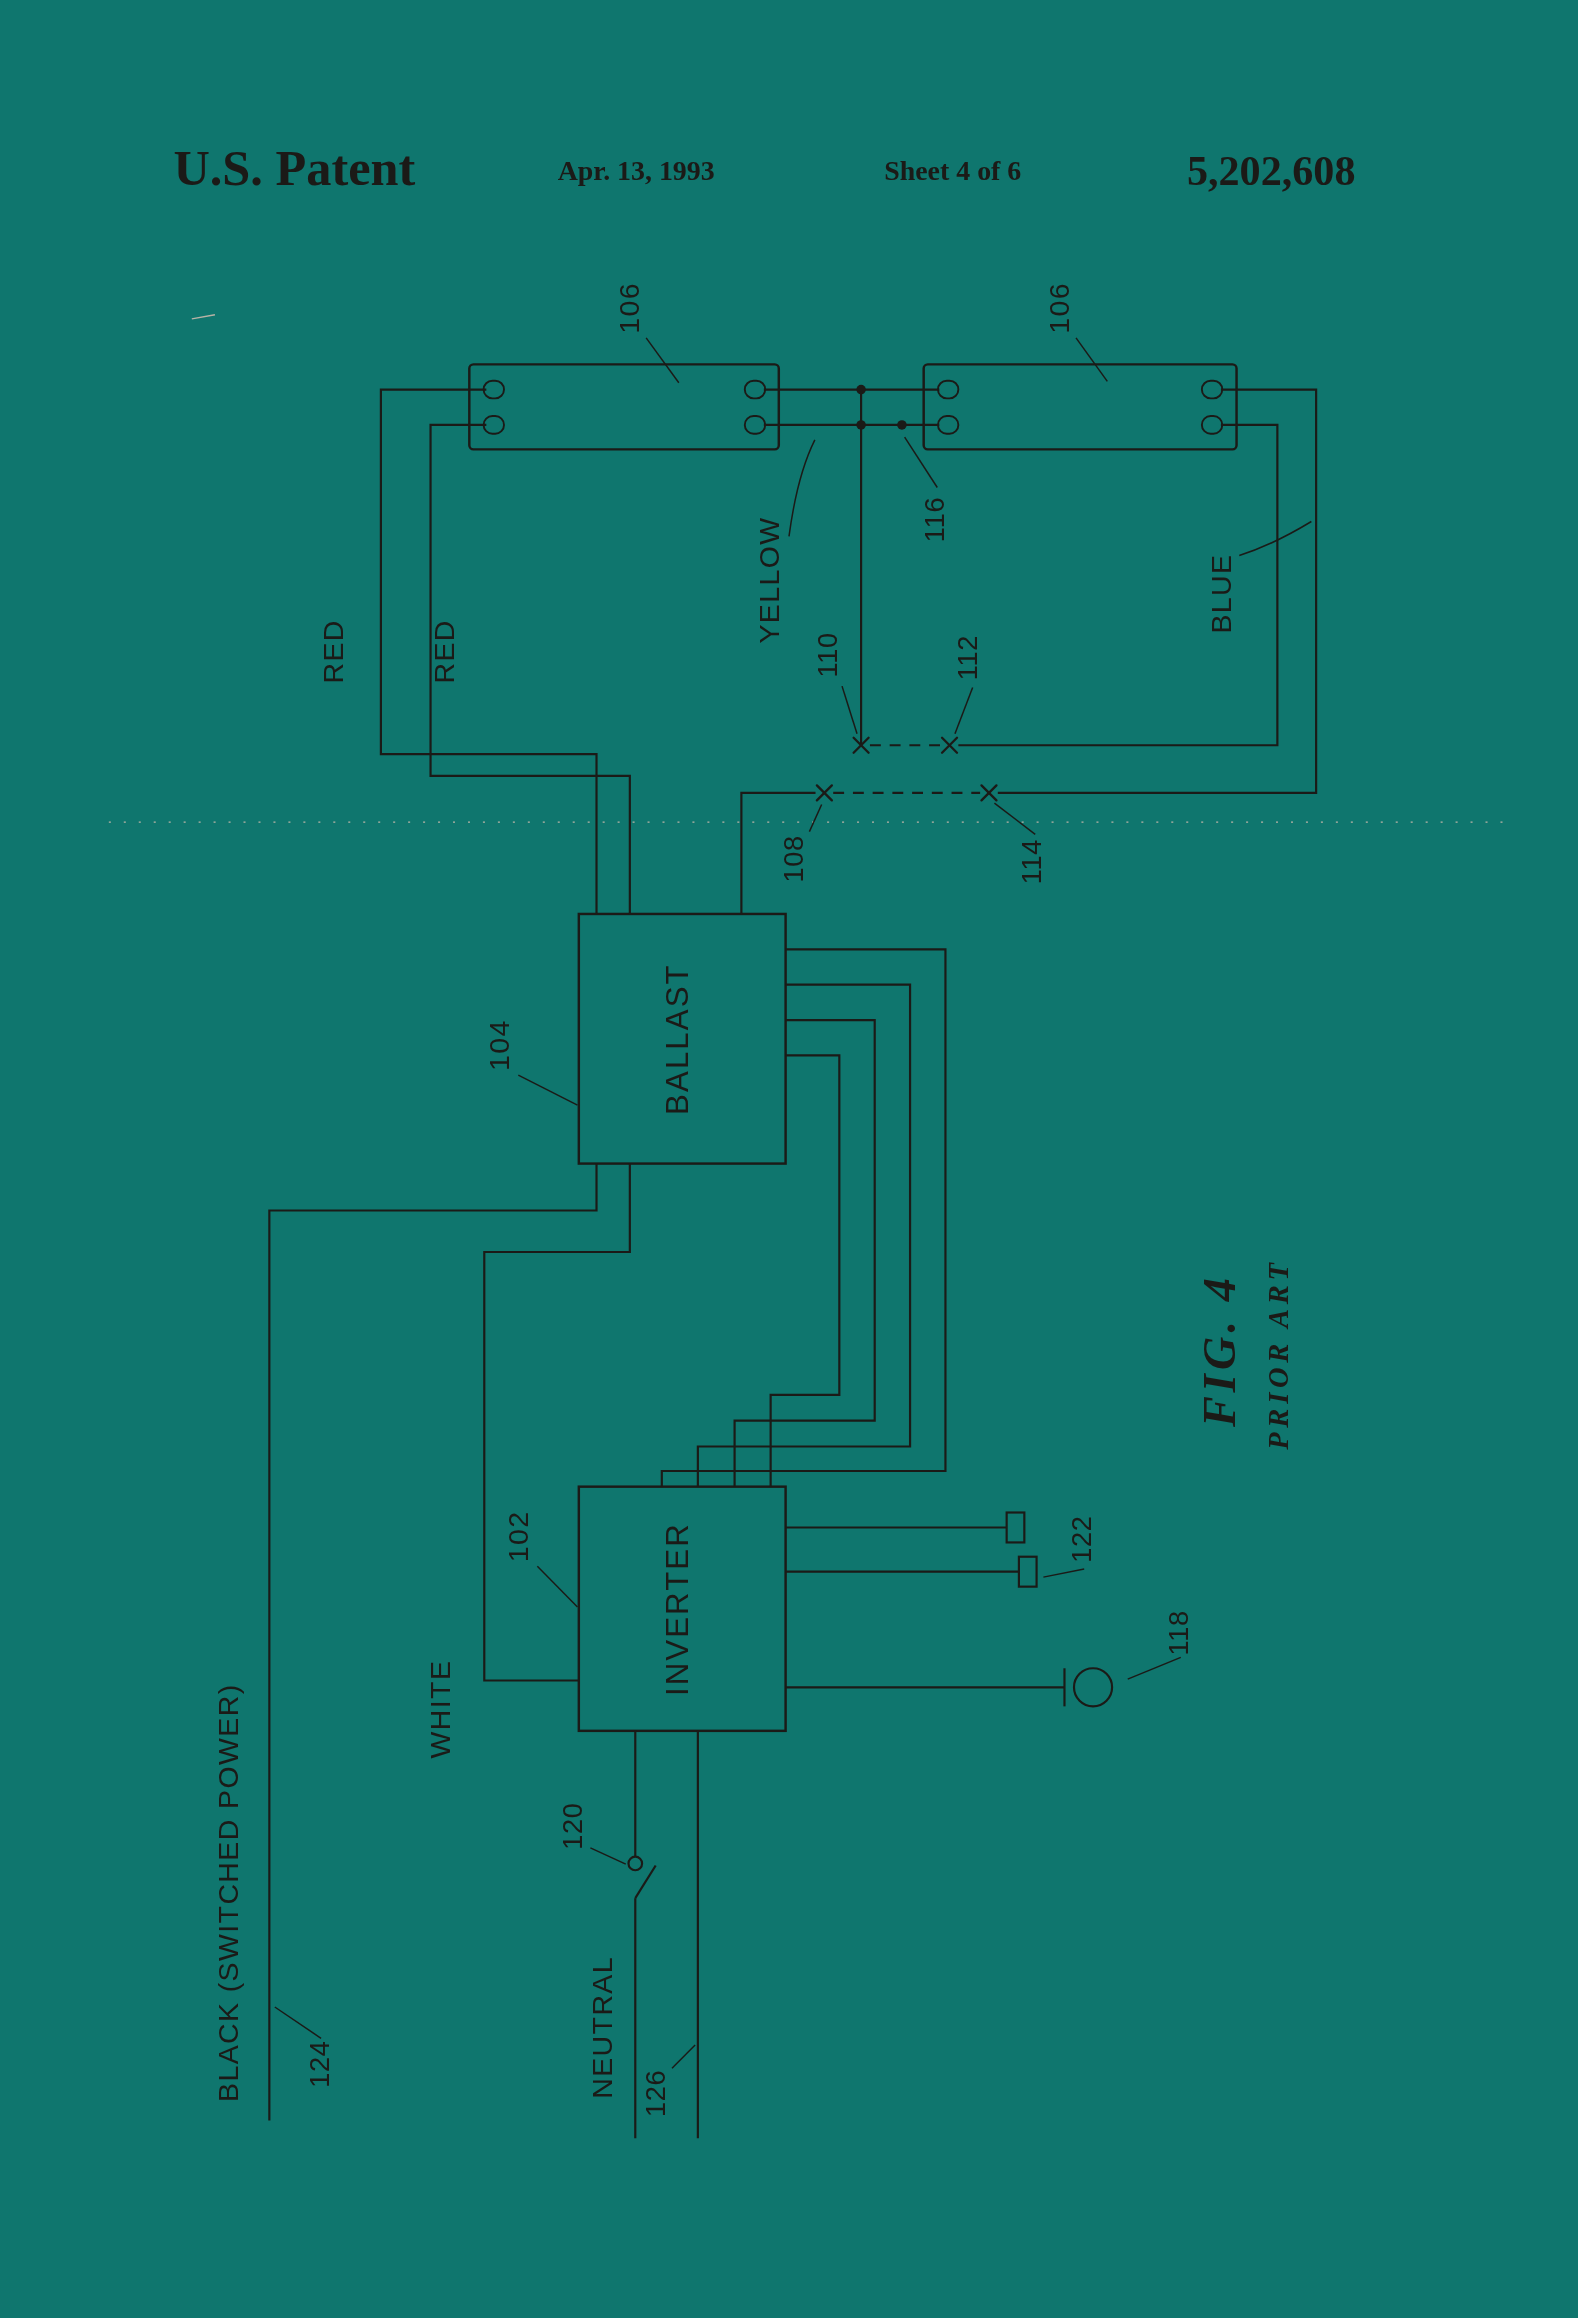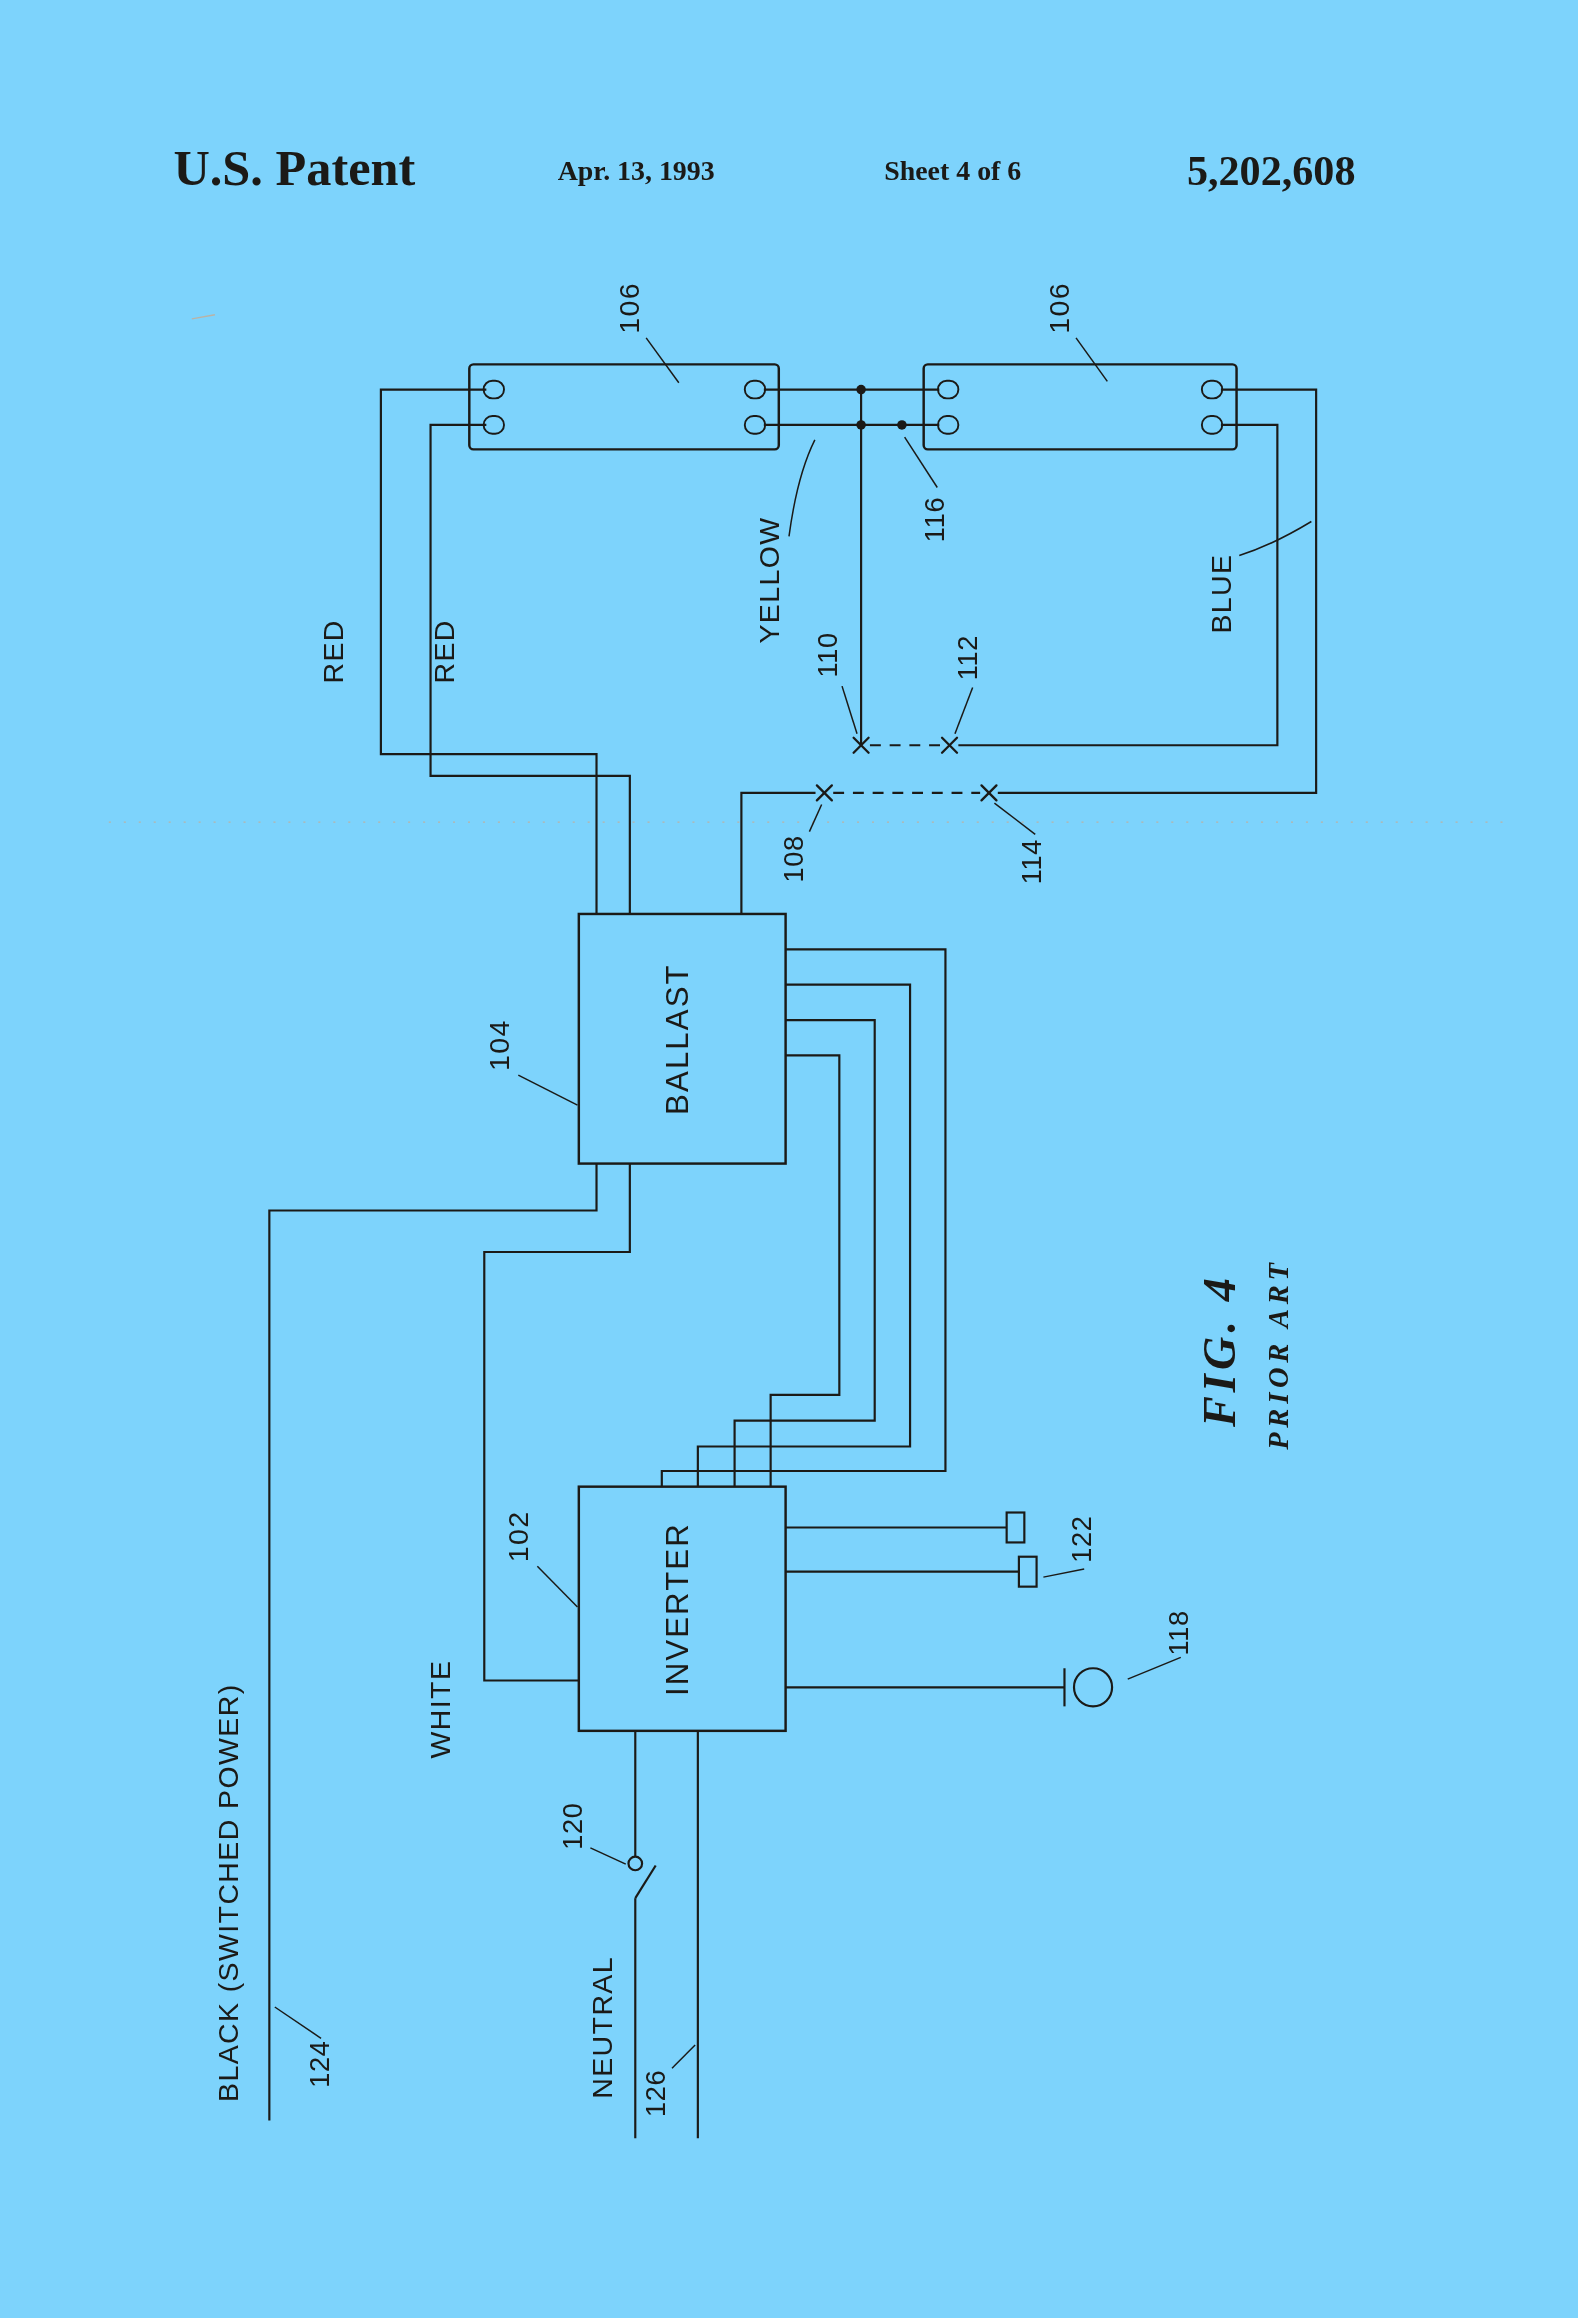--- a/index.html
+++ b/index.html
@@ -1,16 +1,16 @@
 <!DOCTYPE html>
 <html style="font-size:11px"><head>
 <meta charset="utf-8">
 <style>
   html,body{margin:0;padding:0;background:#e8e6e0;}
-  .page{position:relative;width:1578px;height:2319px;background:#7dd3fc;margin:0 auto;overflow:hidden;}
+  .page{position:relative;width:1578px;height:2319px;background:#0f766e;margin:0 auto;overflow:hidden;}
   svg{display:block;}
   text{font-family:"Liberation Sans",sans-serif;fill:#1b1a17;}
   .hdr-serif{font-family:"Liberation Serif",serif;font-weight:bold;}
   .fig-serif{font-family:"Liberation Serif",serif;font-weight:bold;font-style:italic;}
   .lbl{font-size:42px;letter-spacing:2px;}
   .lbl-sm{font-size:40px;letter-spacing:1px;}
   .boxlbl{font-size:46px;letter-spacing:3px;}
   .wire{fill:none;stroke:#1b1a17;stroke-width:3.2;}
   .wire-dashed{fill:none;stroke:#1b1a17;stroke-width:3.2;stroke-dasharray:16 13;}
   .box{fill:none;stroke:#1b1a17;stroke-width:3.6;}

